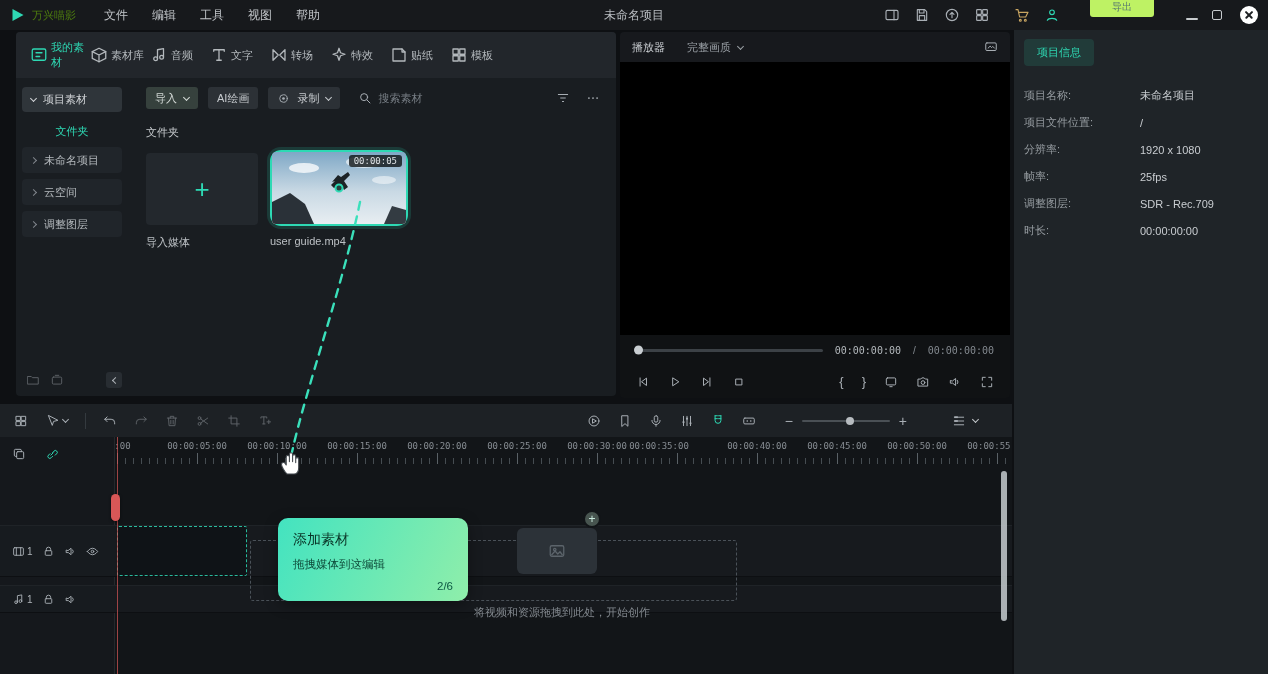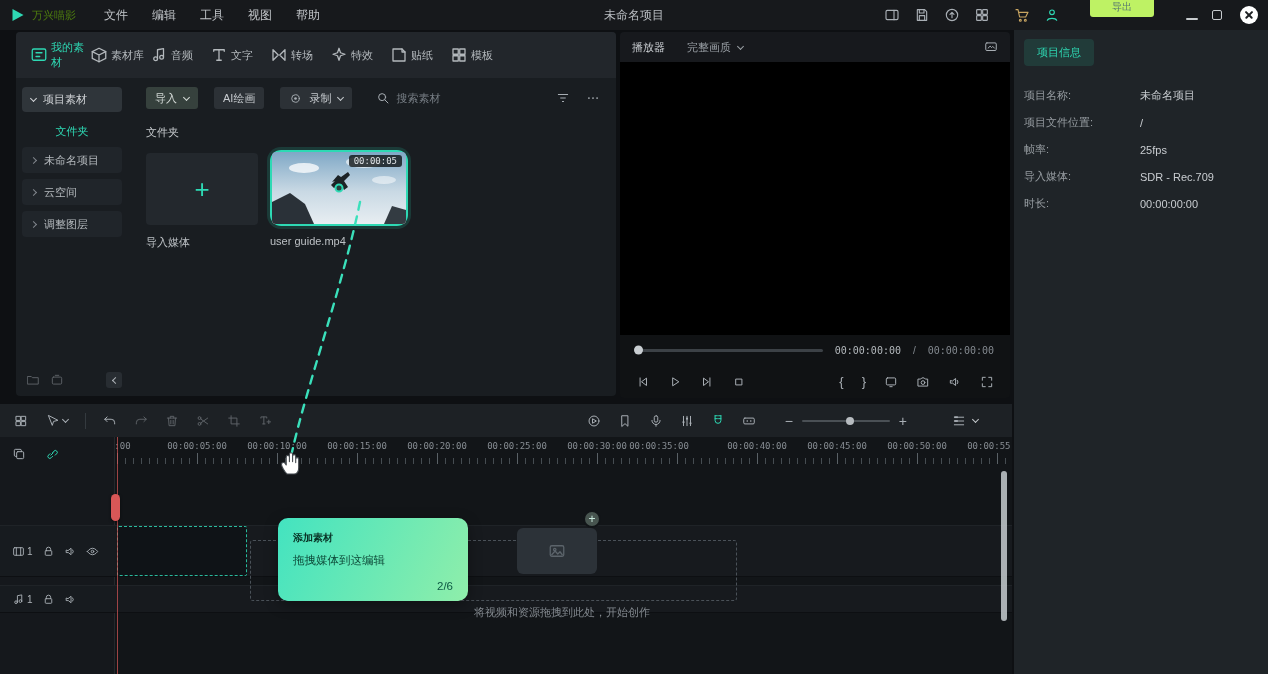--- a/index.html
+++ b/index.html
@@ -41,21 +41,21 @@
   .mtab.active{color:#2ed9b4}
   .mtab.active .ic{color:#2ed9b4}
   #msb{position:absolute;left:0;top:46px;width:112px;height:318px}
   .proj-btn{margin:9px 6px 2px 6px;height:25px;background:#2f353a;border-radius:4px;display:flex;align-items:center;gap:7px;padding:0 9px;font-size:11px;color:#d2d5d8}
   .folders-link{display:block;text-align:center;color:#2ed9b4;font-size:11px;margin:12px 0 8px;cursor:pointer}
   .sb-item{margin:6px 6px;height:26px;background:#20252a;border-radius:4px;display:flex;align-items:center;gap:8px;padding:0 9px;font-size:11px;color:#b5babe;cursor:pointer}
   .sb-item .cvr{color:#80868c}
   .sb-bottom{position:absolute;bottom:8px;left:10px;right:6px;display:flex;align-items:center;gap:10px}
   .sb-collapse{margin-left:auto;width:16px;height:16px;background:#282d32;border-radius:3px;display:flex;align-items:center;justify-content:center;color:#aeb3b8;cursor:pointer}
   #mc{position:absolute;left:112px;top:46px;width:488px;height:318px}
-  .mc-toolbar{display:flex;align-items:center;gap:16px;padding:9px 16px 0 18px}
+  .mc-toolbar{display:flex;align-items:center;gap:10px;padding:9px 16px 0 18px}
   .btn{height:22px;border-radius:3px;background:#2c3136;color:#c7cbcf;font-size:11px;display:inline-flex;align-items:center;gap:7px;padding:0 9px;cursor:pointer}
   .btn.import{background:#36413d;color:#d5dbd8}
   .search-wrap{display:flex;align-items:center;gap:6px;margin-left:8px}
   .search-wrap input{background:transparent;border:none;outline:none;color:#aeb3b8;font-size:11px;width:110px;font-family:inherit}
   .search-wrap input::placeholder{color:#787f86}
   .mc-right{margin-left:auto;display:flex;gap:16px;align-items:center}
   .sec-label{font-size:11px;color:#c6cacd;margin:16px 0 10px 18px}
   .tiles{display:flex;gap:12px;padding-left:18px;align-items:flex-start}
   .tile-import{width:112px;height:72px;background:#23282d;border-radius:4px;display:flex;align-items:center;justify-content:center;cursor:pointer;margin-top:3px}
   .plus-glyph{color:#2ed9b4;font-size:26px;font-weight:300;line-height:1}
@@ -119,21 +119,21 @@
   .tnum{font-size:10px;color:#aeb3b8;margin-left:-7px}
   .clip-ghost{position:absolute;left:117px;top:89px;width:130px;height:50px;border:1px dashed rgba(46,217,180,.85);background:#0f1317;border-radius:2px;z-index:3;cursor:pointer}
   .playhead-line{position:absolute;left:117px;top:0;width:1px;height:237px;background:rgba(217,87,87,.7);z-index:4;pointer-events:none}
   .playhead-grip{position:absolute;left:111px;top:57px;width:9px;height:27px;background:#d95757;border-radius:5px;box-shadow:0 1px 3px rgba(0,0,0,.5);z-index:5;cursor:ew-resize}
   .drop-rect{position:absolute;left:250px;top:103px;width:487px;height:61px;border:1px dashed #4a5158;border-radius:3px;z-index:2}
   .ph-tile{position:absolute;left:517px;top:91px;width:80px;height:46px;background:#2c3238;border-radius:6px;display:flex;align-items:center;justify-content:center;z-index:3;color:#5c646b}
   .ph-badge{position:absolute;left:583px;top:73px;width:18px;height:18px;border-radius:50%;background:#47544f;color:#c9e9dd;display:flex;align-items:center;justify-content:center;font-size:12px;border:2px solid #121518;z-index:4;cursor:pointer}
   .drop-hint{position:absolute;left:377px;top:168px;width:370px;text-align:center;font-size:11px;color:#83898f;z-index:2}
   .tl-scroll{position:absolute;left:1001px;top:34px;width:6px;height:150px;background:#c6cbcf;border-radius:3px;opacity:.85;z-index:6;cursor:pointer}
   .tl-tooltip{position:absolute;left:278px;top:81px;width:190px;height:83px;border-radius:10px;background:linear-gradient(115deg,#43e3c0,#8feeaa);padding:13px 15px;z-index:7;box-shadow:0 4px 14px rgba(0,0,0,.35)}
-  .tt-title{font-size:10px;font-weight:bold;color:#093427}
+  .tt-title{font-size:14px;font-weight:normal;color:#093427}
   .tt-sub{font-size:11.5px;margin-top:8px;color:#0d4a39}
   .tt-step{position:absolute;right:15px;bottom:9px;font-size:11.5px;color:#0d5743}
 
   
   #dragpath{position:absolute;left:265px;top:190px;width:120px;height:285px;pointer-events:none;z-index:30}
   #cursor{position:absolute;left:276px;top:448px;width:28px;height:28px;z-index:31;pointer-events:none}
 </style>
 </head>
 <body>
 
@@ -465,25 +465,29 @@
     <div class="info-rows">
       <div class="irow">
         <span class="ilabel">项目名称:</span>
         <span class="ivalue">未命名项目</span>
       </div>
       <div class="irow">
         <span class="ilabel">项目文件位置:</span>
         <span class="ivalue">/</span>
       </div>
       <div class="irow">
+        <span class="ilabel">分辨率:</span>
+        <span class="ivalue">1920 x 1080</span>
+      </div>
+      <div class="irow">
         <span class="ilabel">帧率:</span>
         <span class="ivalue">25fps</span>
       </div>
       <div class="irow">
-        <span class="ilabel">导入媒体:</span>
+        <span class="ilabel">调整图层:</span>
         <span class="ivalue">SDR - Rec.709</span>
       </div>
       <div class="irow">
         <span class="ilabel">时长:</span>
         <span class="ivalue">00:00:00:00</span>
       </div>
     </div>
   </aside>
 
   <section id="tl">

